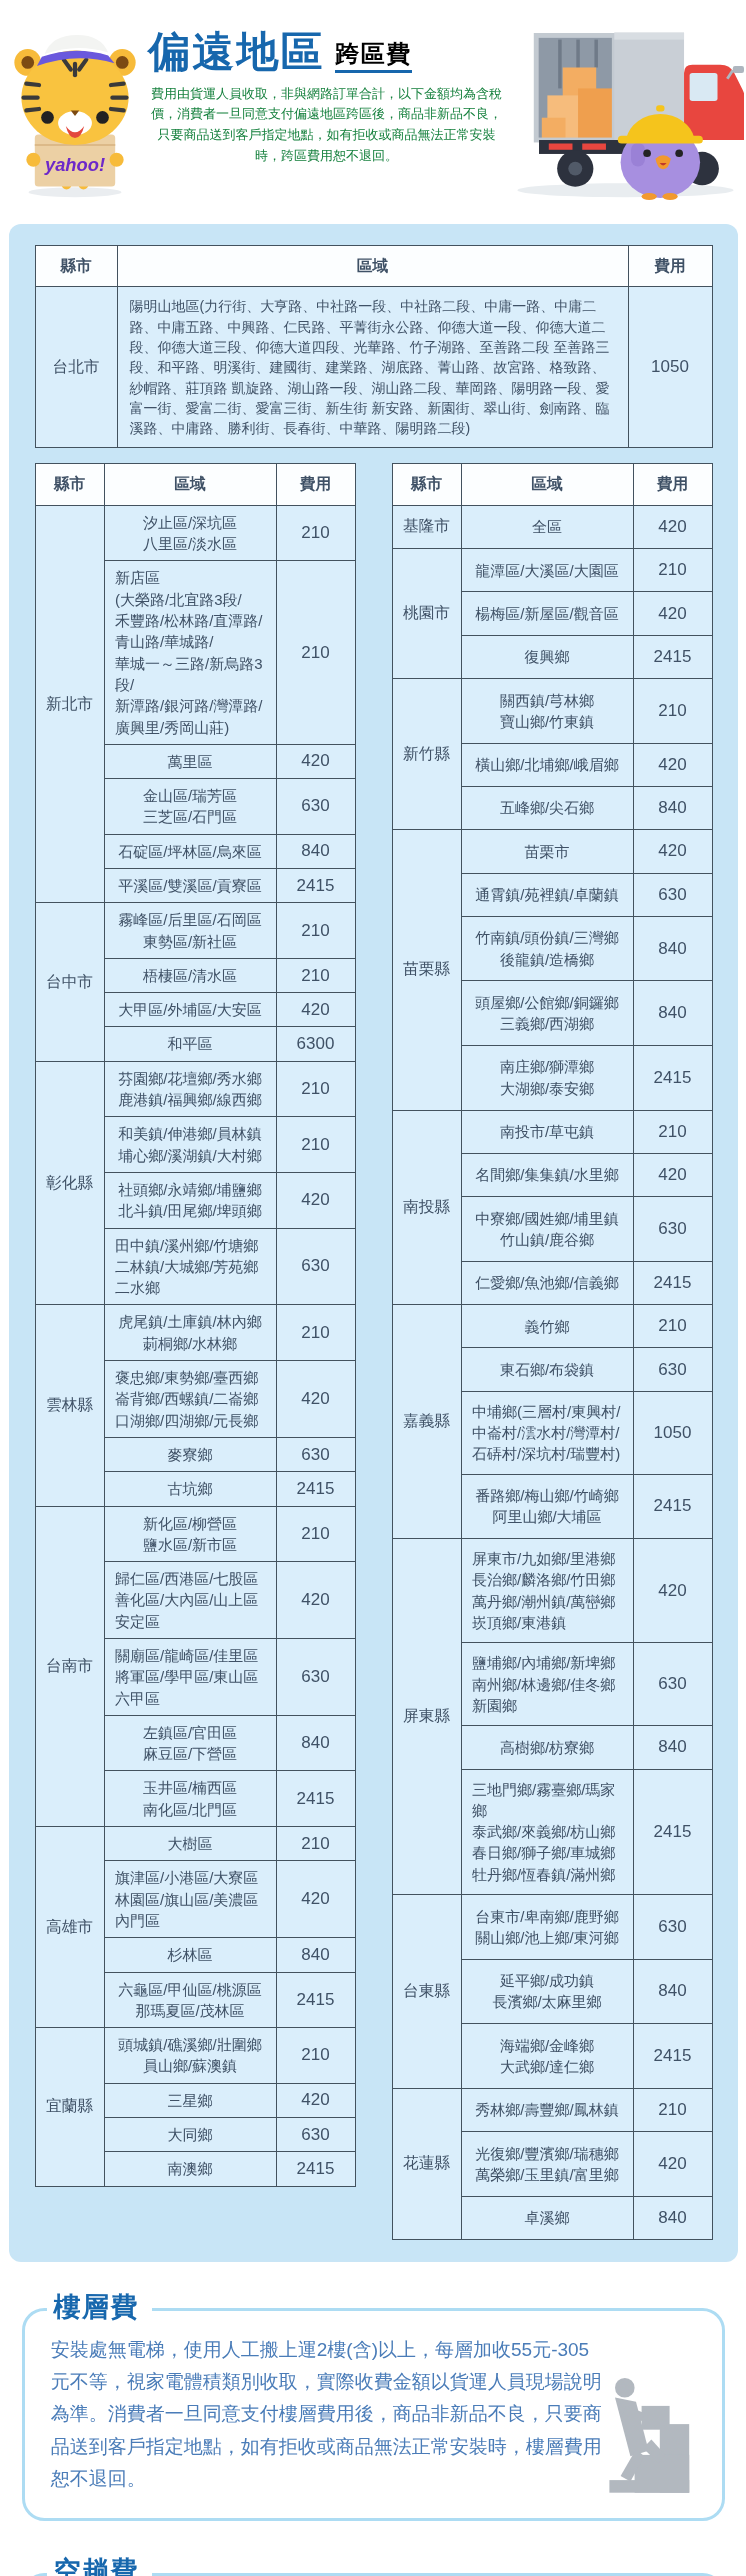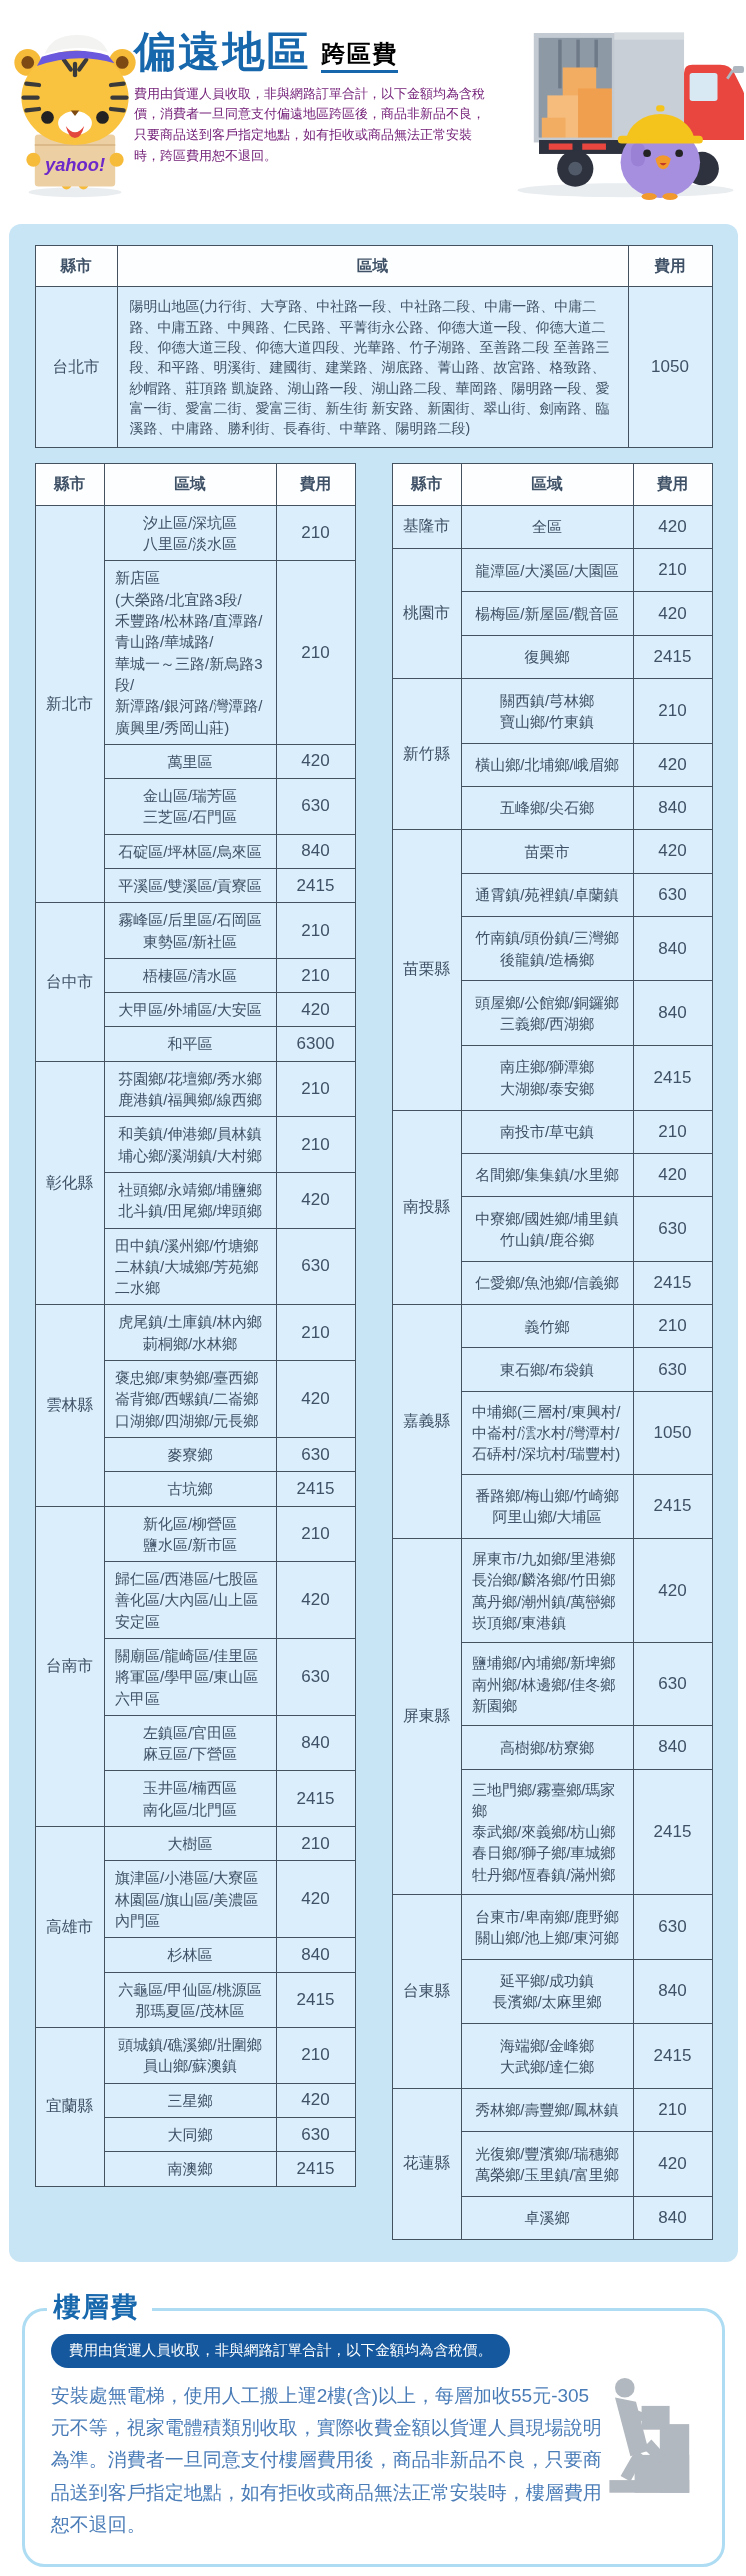--- a/index.html
+++ b/index.html
@@ -3,25 +3,25 @@
 <meta charset="utf-8">
 <style>
   * { box-sizing: border-box; }
   html, body { margin:0; padding:0; background:#ffffff; }
   body { width:747px; min-height:2576px; font-family:"Liberation Sans","DejaVu Sans",sans-serif; }
 
   
   .header { position:relative; height:224px; }
   .tiger-wrap { position:absolute; left:7.5px; top:15px; width:134px; height:188px; }
   .truck-wrap { position:absolute; right:3px; top:6px; width:251px; height:203px; }
-  .title-block { position:absolute; left:134px; top:31px; width:357px; }
+  .title-block { position:absolute; left:148px; top:31px; width:357px;text-align:center; }
   .main-title { display:flex; align-items:flex-end; gap:10.5px; margin:0; }
   .main-title .big { color:#1767ad; font-size:42px; font-weight:bold; letter-spacing:2.2px; line-height:1; }
   .main-title .sub { color:#000000; font-size:24px; font-weight:bold; letter-spacing:1.5px; border-bottom:3px solid #1767ad; padding-bottom:3.7px; line-height:1; }
-  .header-desc { color:#701a75; font-size:13px; line-height:1.6; margin-top:10.5px; }
+  .header-desc { color:#15803d; font-size:13px; line-height:1.6; margin-top:10.5px; }
 
   
   .panel { margin:0 9px; background:#c8e5f6; border-radius:12px; padding:21px 18px 22.4px; }
   table.fee-tbl { border-collapse:collapse; width:100%; color:#3f5166; background:#daeefb; }
   table.fee-tbl th, table.fee-tbl td { border:1.1px solid #43525e; }
   table.fee-tbl th { background:#fcfeff; font-weight:bold; font-size:15.7px; padding:9.7px 3px; }
   td.county { text-align:center; font-size:15.7px; padding:4.5px;margin-top:20px; }
   td.region { text-align:center; font-size:15px; line-height:1.42; white-space:pre-line; padding:6px 6px; }
   td.region.left { text-align:left; padding-left:10.5px; }
   td.fee { text-align:center; font-size:17px; padding:4.5px; }
@@ -509,21 +509,20 @@
               </tr>
             </tbody>
         </table>
       </div>
     </div>
   </div>
 
   <div class="info-section">
     <div class="info-legend">樓層費</div>
     <div class="info-box">
-      <div class="pill-badge">費用由貨運人員收取，非與網路訂單合計，以下金額均為含稅價。</div>
       <div class="info-body floor-body">安裝處無電梯，使用人工搬上運2樓(含)以上，每層加收55元-305元不等，視家電體積類別收取，實際收費金額以貨運人員現場說明為準。消費者一旦同意支付樓層費用後，商品非新品不良，只要商品送到客戶指定地點，如有拒收或商品無法正常安裝時，樓層費用恕不退回。</div>
     </div>
     <div class="stairs-wrap">
       <svg viewBox="0 0 160 180" width="112" height="127">
         <g fill="#b2b8bf">
           <rect x="114" y="78" width="42" height="98"></rect>
           <rect x="78" y="122" width="78" height="54"></rect>
           <rect x="42" y="158" width="114" height="18"></rect>
           <circle cx="64" cy="26" r="14"></circle>
           <path d="M50 40 L80 46 L98 116 L72 124 Z"></path>

